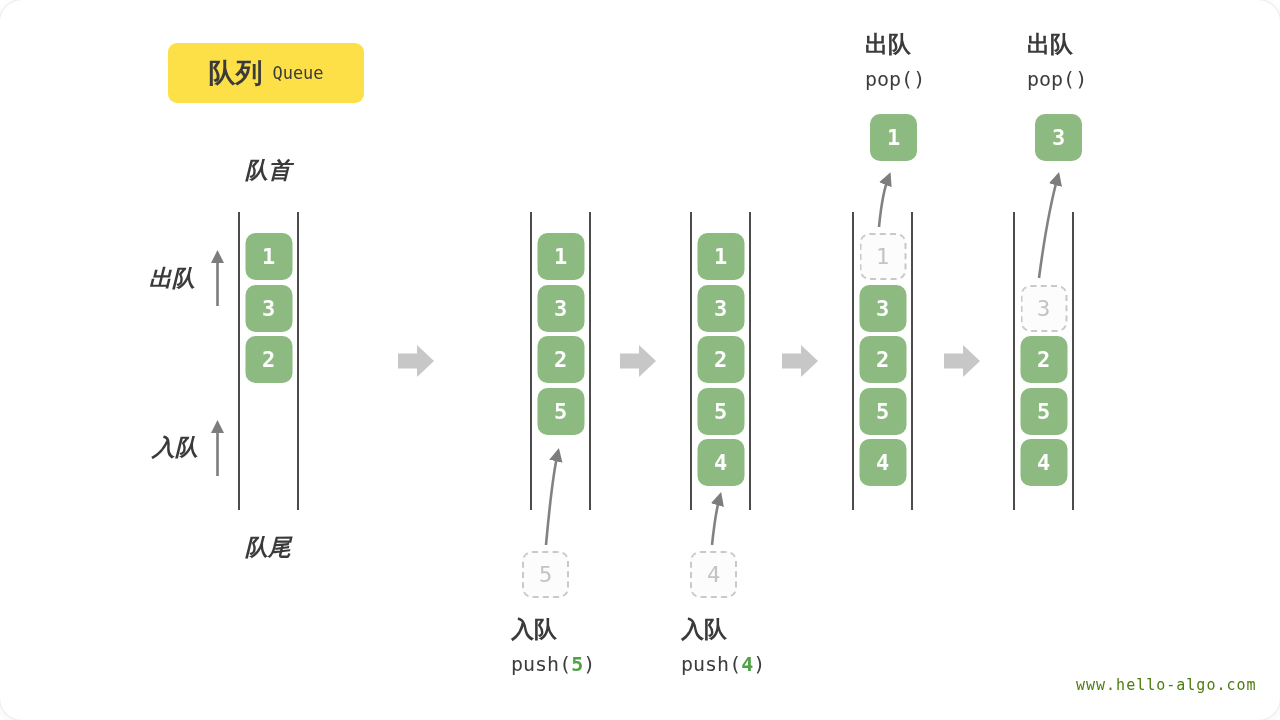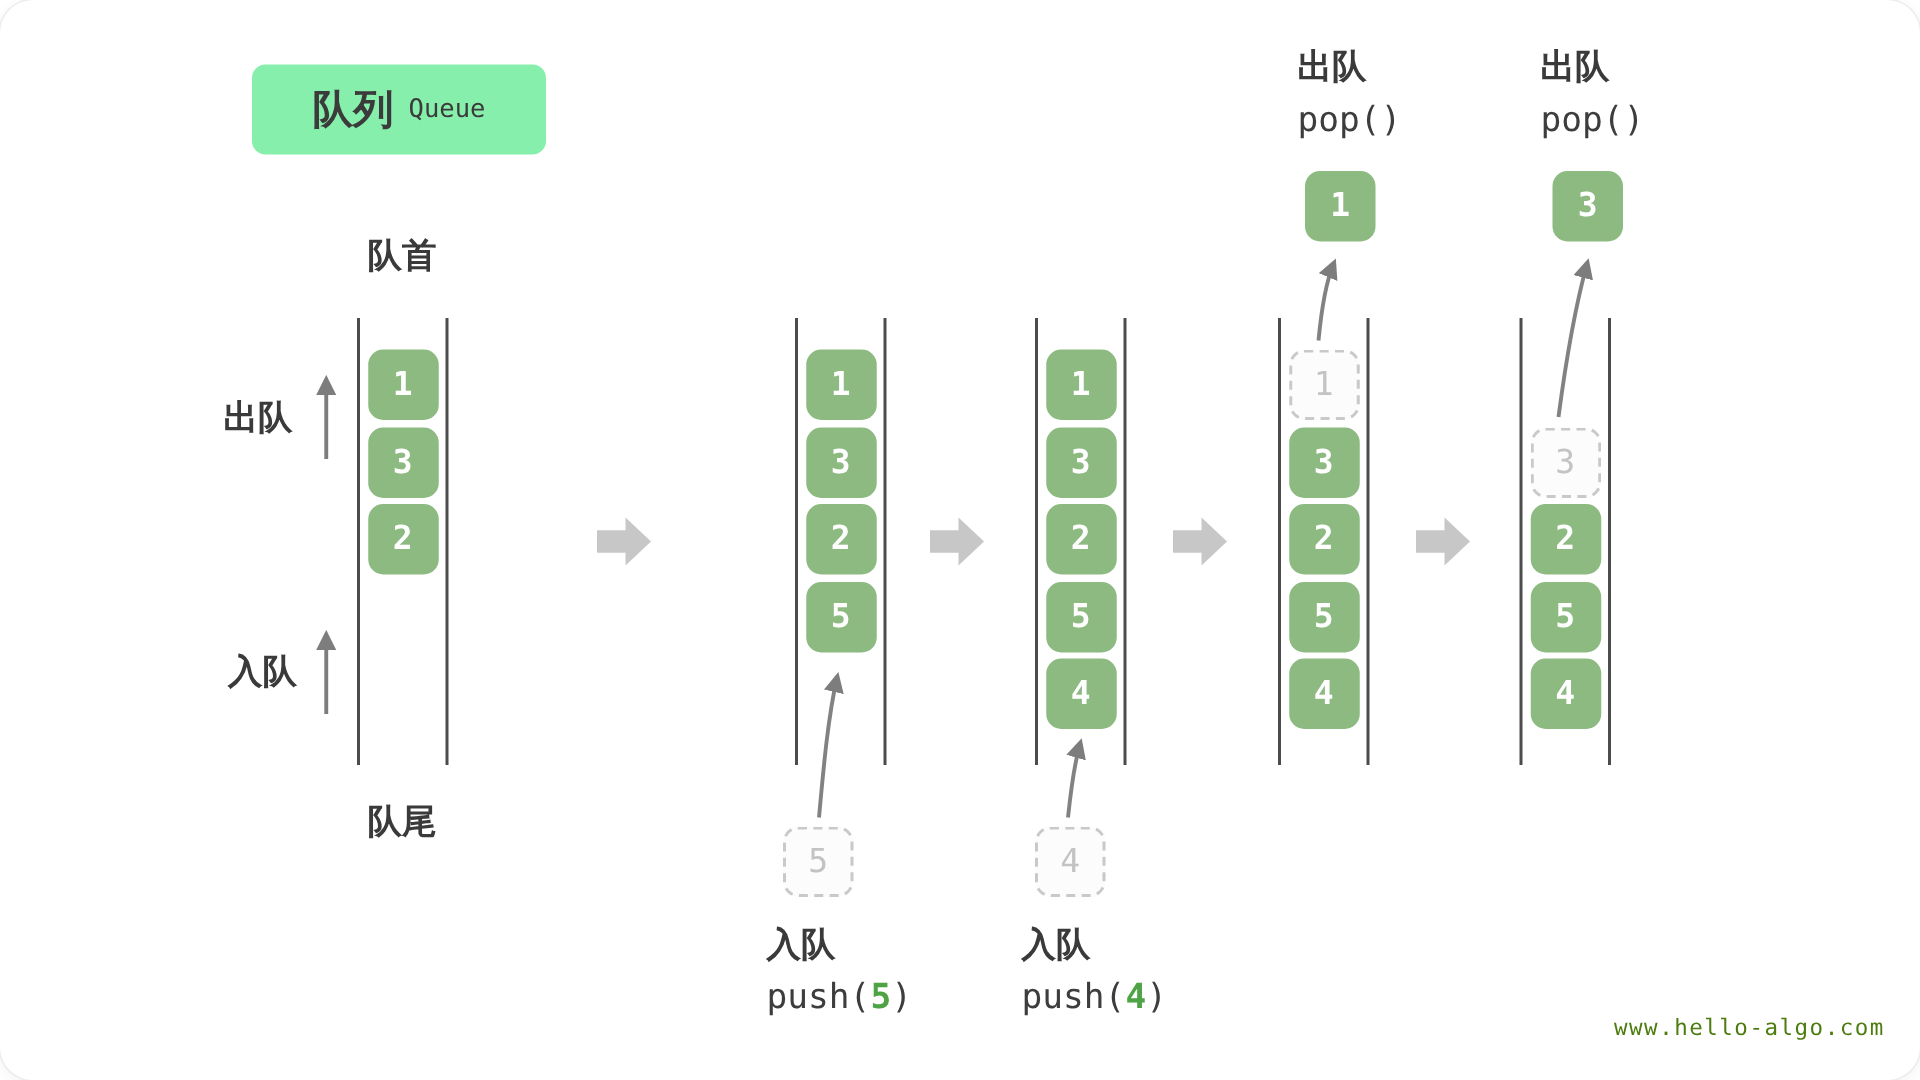--- a/index.html
+++ b/index.html
@@ -5,40 +5,40 @@
   html,body{margin:0;padding:0;background:#fff;}
   .canvas{
     position:relative;width:1280px;height:720px;overflow:hidden;
     background:#fff;border-radius:22px;
     box-shadow:0 0 0 1px #ececec, 0 2px 10px rgba(0,0,0,.06);
     font-family:"Liberation Sans","DejaVu Sans",sans-serif;color:#3a3a3a;
   }
   .overlay{position:absolute;left:0;top:0;width:1280px;height:720px;pointer-events:none;}
   .title-box{
     position:absolute;left:168px;top:43px;width:196px;height:60px;
-    background:#86efac;border-radius:9px;display:flex;align-items:center;justify-content:center;gap:10px;
+    background:#fde047;border-radius:9px;display:flex;align-items:center;justify-content:center;gap:10px;
   }
   .title-zh{font-size:27px;font-weight:700;color:#3b3b3b;}
   .title-en{font-family:"DejaVu Sans Mono",monospace;font-size:17px;color:#3b3b3b;}
-  .lbl{position:absolute;font-size:23px;font-weight:700;color:#3a3a3a;white-space:nowrap;}
+  .lbl{position:absolute;font-size:23px;font-weight:700;color:#3a3a3a;white-space:nowrap;font-style:italic;}
   .col{
     position:absolute;top:212px;width:61px;height:298px;box-sizing:border-box;
     border-left:2px solid #4c4c4c;border-right:2px solid #4c4c4c;
   }
   .cell{
     position:absolute;width:47px;height:47px;left:50%;transform:translateX(-50%);
     border-radius:10px;background:#8cba80;color:#ffffff;
     font-family:"DejaVu Sans Mono",monospace;font-size:22px;font-weight:700;
     display:flex;align-items:center;justify-content:center;box-sizing:border-box;
   }
   .cell.ghost{background:#fcfcfc;border:2px dashed #c9c9c9;color:#c3c3c3;font-weight:500;}
   .cell.solo{left:auto;transform:none;}
   .op{position:absolute;display:flex;flex-direction:column;gap:7px;white-space:nowrap;}
   .op .op-label{font-size:23px;font-weight:700;}
-  .op .op-code{font-family:"DejaVu Sans Mono",monospace;font-size:23px;font-weight:500;color:#3d3d3d;}
+  .op .op-code{font-family:"DejaVu Sans Mono",monospace;font-size:20px;font-weight:500;color:#3d3d3d;}
   .op .op-code .arg{color:#4ea345;font-weight:700;}
   .watermark{
     position:absolute;left:1076px;top:676px;
     font-family:"DejaVu Sans Mono",monospace;font-size:15px;color:#4d7c0f;letter-spacing:1px;
   }
 </style>
 </head>
 <body>
 
 <div class="canvas">

